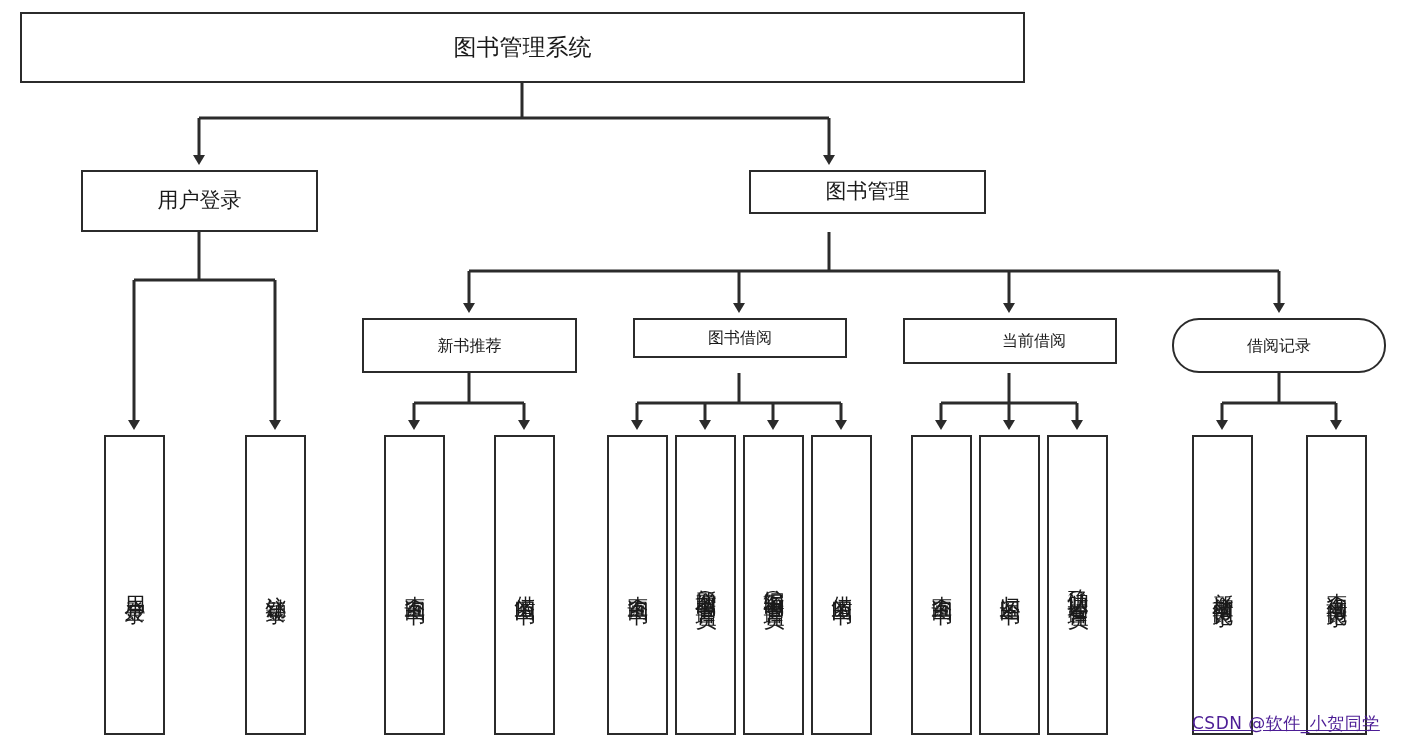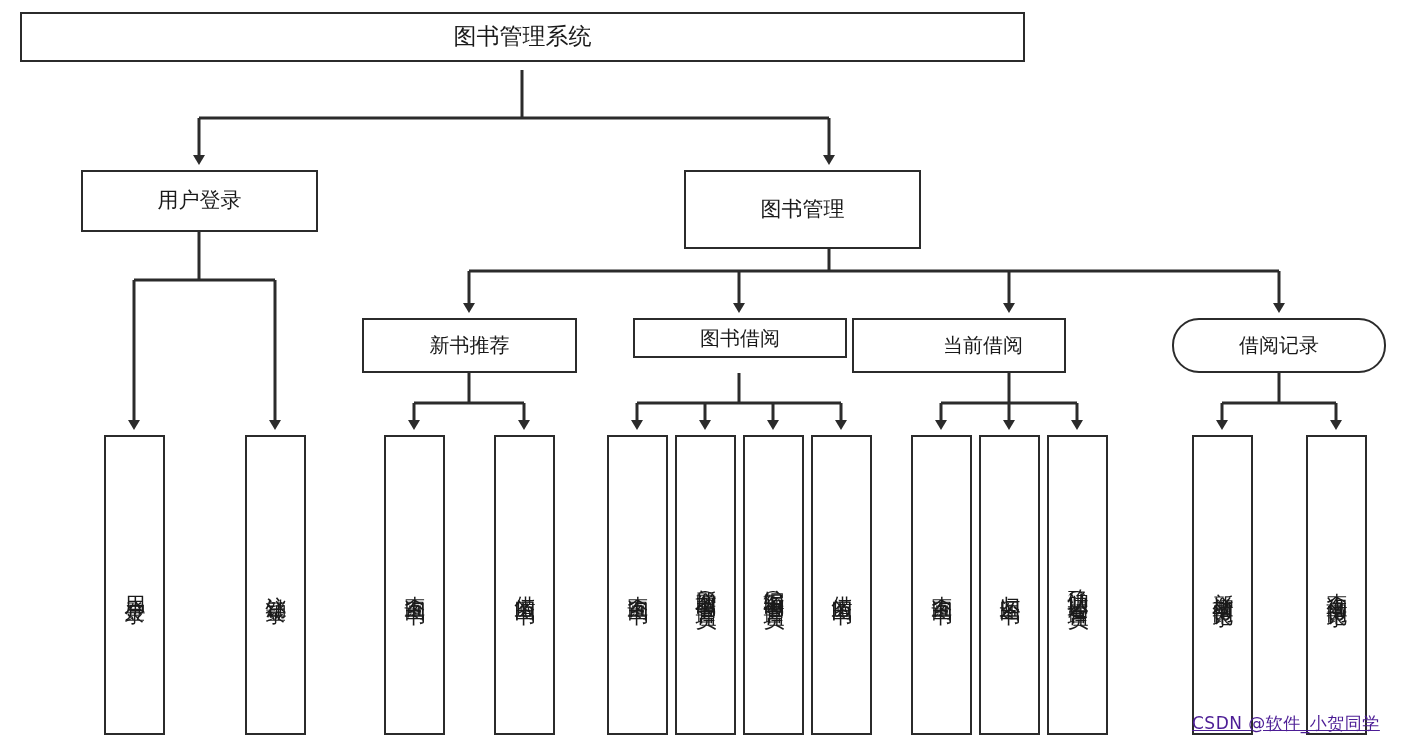--- a/index.html
+++ b/index.html
@@ -5,21 +5,21 @@
   html,body{margin:0;padding:0;background:#ffffff;}
   body{width:1405px;height:747px;position:relative;overflow:hidden;
        font-family:"DejaVu Sans","Liberation Sans",sans-serif;}
   #canvas{position:absolute;left:0;top:0;width:1405px;height:747px;}
   svg.lines{position:absolute;left:0;top:0;width:1405px;height:747px;pointer-events:none;}
   .node{position:absolute;box-sizing:border-box;background:#ffffff;
         border:2px solid #2b2b2b;display:flex;align-items:center;justify-content:center;}
   .node .lbl{color:#1a1a1a;line-height:1.12;white-space:pre-line;text-align:center;}
   .root{font-size:23px;}
   .l2{font-size:21px;}
-  .l3{font-size:20px;}
+  .l3{font-size:16px;}
   .leaf .lbl{writing-mode:vertical-rl;text-orientation:upright;font-size:21px;
              letter-spacing:3px;line-height:1.0;}
   .watermark{position:absolute;color:#4c1d95;font-size:17px;white-space:nowrap;
              letter-spacing:0.5px;text-decoration:underline;}
 </style>
 </head>
 <body>
 
 <div id="canvas">
 
@@ -67,38 +67,38 @@
       <path d="M1009,403 L1009,421" marker-end="url(#arr)"></path>
       <path d="M1077,403 L1077,421" marker-end="url(#arr)"></path>
 
       <path d="M1279,373 L1279,403"></path>
       <path d="M1222,403 L1336,403"></path>
       <path d="M1222,403 L1222,421" marker-end="url(#arr)"></path>
       <path d="M1336,403 L1336,421" marker-end="url(#arr)"></path>
     </g>
   </svg>
 
-  <div class="node root" style="left:20px;top:12px;width:1005px;height:50px;">
+  <div class="node root" style="left:20px;top:12px;width:1005px;height:71px;">
     <span class="lbl">图书管理系统</span>
   </div>
 
   <div class="node l2" style="left:81px;top:170px;width:237px;height:62px;">
     <span class="lbl">用户登录</span>
   </div>
-  <div class="node l2" style="left:684px;top:170px;width:237px;height:79px;align-items:center;">
+  <div class="node l2" style="left:749px;top:170px;width:237px;height:44px;align-items:center;">
     <span class="lbl">图书管理</span>
   </div>
 
   <div class="node l3" style="left:362px;top:318px;width:215px;height:55px;">
     <span class="lbl">新书推荐</span>
   </div>
   <div class="node l3" style="left:633px;top:318px;width:214px;height:40px;">
     <span class="lbl">图书借阅</span>
   </div>
-  <div class="node l3" style="left:852px;top:318px;width:214px;height:55px;padding-left:48px;">
+  <div class="node l3" style="left:903px;top:318px;width:214px;height:46px;padding-left:48px;">
     <span class="lbl">当前借阅</span>
   </div>
   <div class="node l3" style="left:1172px;top:318px;width:214px;height:55px;border-radius:27px;">
     <span class="lbl">借阅记录</span>
   </div>
 
   <div class="node leaf" style="left:104px;top:435px;width:61px;height:300px;">
     <span class="lbl">用户登录</span>
   </div>
   <div class="node leaf" style="left:245px;top:435px;width:61px;height:300px;">

